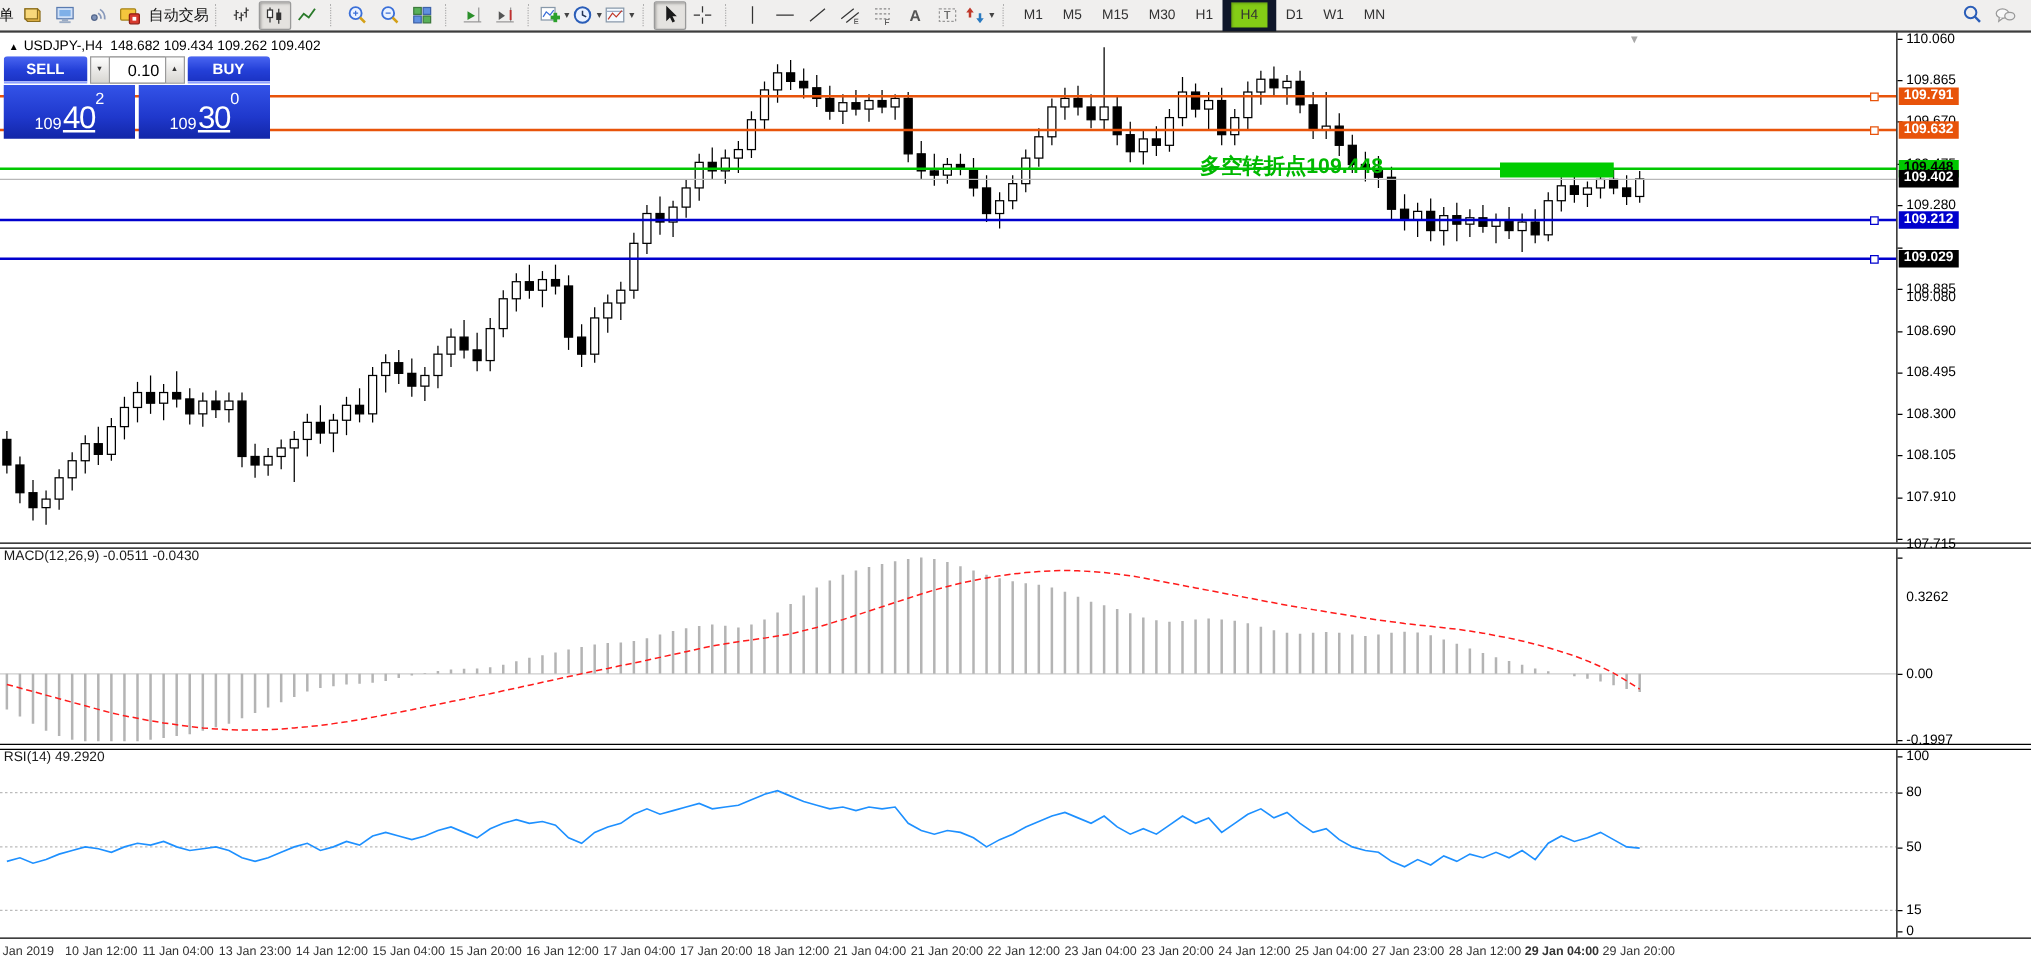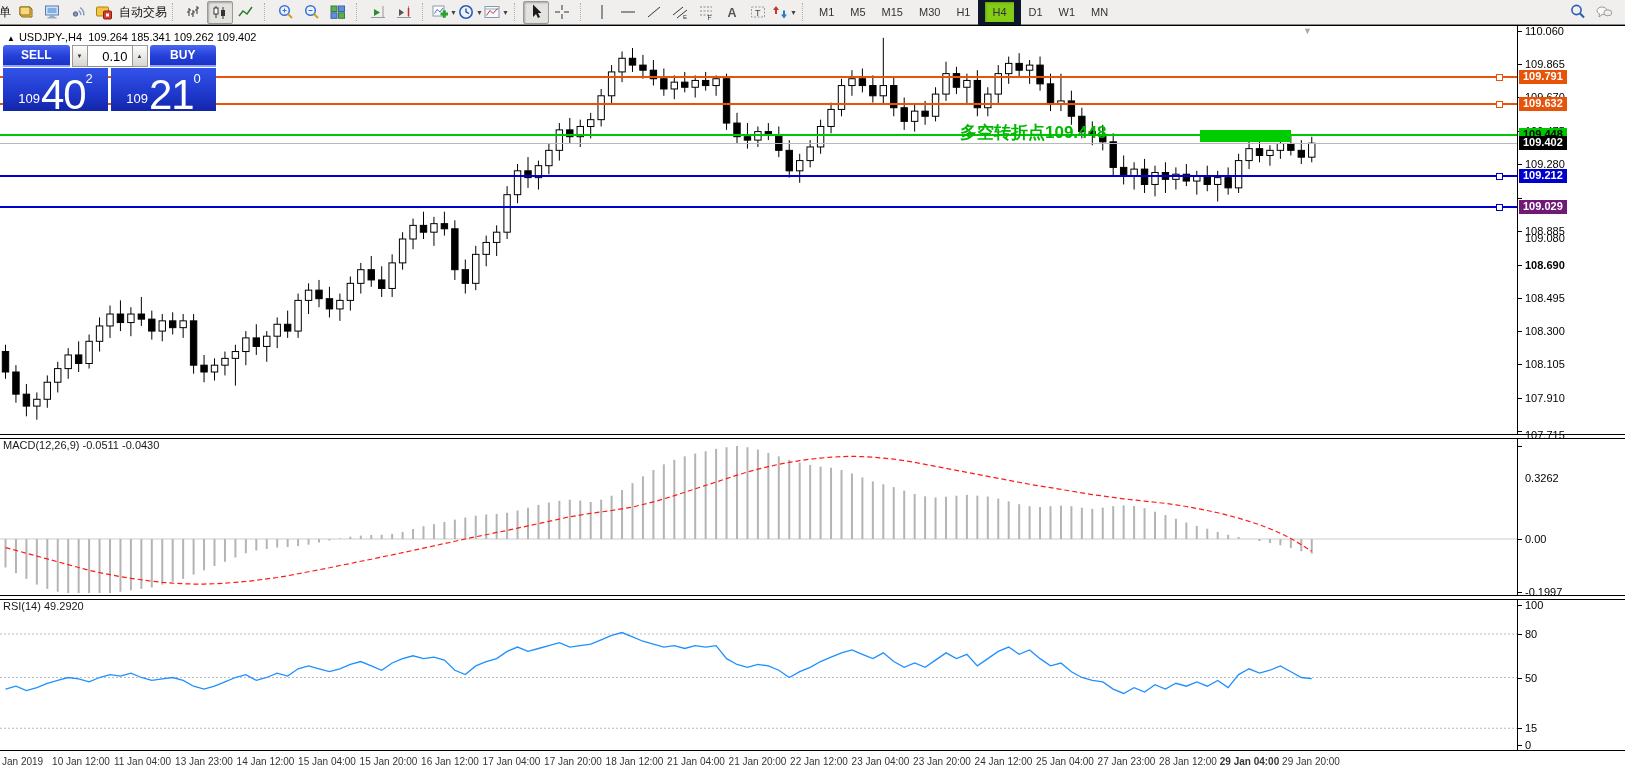--- a/index.html
+++ b/index.html
@@ -55,21 +55,21 @@
   .vol-wrap{flex:1;display:flex;margin:0 2px;}
   .vol-btn{width:14px;background:linear-gradient(#fdfdfd,#d8d6d2);border:1px solid #9a9a9a;
            font-size:6px;color:#333;display:flex;align-items:center;justify-content:center;}
   .vol-input{flex:1;width:40px;border:1px solid #8a8a8a;border-left:none;border-right:none;
              font-size:13px;text-align:right;padding:0 4px 0 0;font-family:"Liberation Sans",sans-serif;}
   #ocp-row2{display:flex;margin-top:1px;}
   .price-box{flex:1;height:37px;background:linear-gradient(#3353e8,#1f38cc 60%,#1226a8);color:#fff;
              display:flex;align-items:flex-end;justify-content:center;padding:2px 2px 4px 2px;}
   .price-box + .price-box{margin-left:3px;}
   .p-small{font-size:13px;line-height:13px;margin:0 1px 2px 0;}
-  .p-big{font-size:42px;line-height:25px;letter-spacing:-1px;}
+  .p-big{font-size:25px;line-height:25px;letter-spacing:-1px;text-decoration:underline;}
   .p-sup{font-size:13px;line-height:13px;align-self:flex-start;margin-top:2px;}
 </style>
 </head>
 <body>
 
 <div id="toolbar">
   <span class="partial-txt">单</span>
   <span id="tb-groups" style="display:flex;align-items:center;">
       <span class="tb-group">
         <span class="btn">
@@ -587,21 +587,21 @@
         <line x1="1280.3999999999999" y1="110.71000000000078" x2="1280.3999999999999" y2="132.875" stroke="#000" stroke-width="1"></line>
         <rect x="1277.1999999999998" y="117.52999999999942" width="6.4" height="6.820000000001059" fill="#fff" stroke="#000" stroke-width="1"></rect>
         <line x1="1290.85" y1="109.00499999999991" x2="1290.85" y2="129.46500000000069" stroke="#000" stroke-width="1"></line>
         <rect x="1287.6499999999999" y="117.52999999999942" width="6.4" height="6.820000000001059" fill="#000" stroke="#000" stroke-width="1"></rect>
         <line x1="1301.3" y1="114.12000000000009" x2="1301.3" y2="137.99000000000018" stroke="#000" stroke-width="1"></line>
         <rect x="1298.1" y="124.35000000000048" width="6.4" height="6.820000000001073" fill="#000" stroke="#000" stroke-width="1"></rect>
         <line x1="1311.75" y1="110.71000000000078" x2="1311.75" y2="136.28499999999931" stroke="#000" stroke-width="1"></line>
         <rect x="1308.55" y="117.18900000000022" width="6.4" height="13.98100000000133" fill="#fff" stroke="#000" stroke-width="1"></rect>
       </svg>
     <div id="symbol-line">
-      <span class="tri">▲</span><span>USDJPY-,H4</span>&nbsp;&nbsp;<span>109.264 185.341 109.262 109.402</span>
+      <span class="tri">▲</span><span>USDJPY-,H4</span>&nbsp;&nbsp;<span>148.682 109.434 109.262 109.402</span>
     </div>
     <div id="shift-marker">▼</div>
     <div id="annotation" style="color: rgb(0, 184, 0);">多空转折点109.448</div>
     <div id="hl-box" style="background: rgb(0, 204, 0);"></div>
 
     
     <div id="ocp">
       <div id="ocp-row1">
         <div class="oc-btn">SELL</div>
         <div class="vol-wrap">
@@ -612,21 +612,21 @@
         <div class="oc-btn">BUY</div>
       </div>
       <div id="ocp-row2">
         <div class="price-box">
           <span class="p-small">109</span>
           <span class="p-big">40</span>
           <span class="p-sup">2</span>
         </div>
         <div class="price-box">
           <span class="p-small">109</span>
-          <span class="p-big">21</span>
+          <span class="p-big">30</span>
           <span class="p-sup">0</span>
         </div>
       </div>
     </div>
   <div class="level-line" style="top: 49.8645px; height: 2px; background: rgb(232, 83, 10);"></div><div class="level-handle" style="left: 1496px; top: 47.8645px; border: 1px solid rgb(232, 83, 10);"></div><div class="level-line" style="top: 76.974px; height: 2px; background: rgb(232, 83, 10);"></div><div class="level-handle" style="left: 1496px; top: 74.974px; border: 1px solid rgb(232, 83, 10);"></div><div class="level-line" style="top: 108.346px; height: 2px; background: rgb(0, 200, 0);"></div><div class="level-line" style="top: 116.689px; height: 1px; background: rgb(184, 184, 184);"></div><div class="level-line" style="top: 148.584px; height: 2px; background: rgb(0, 0, 205);"></div><div class="level-handle" style="left: 1496px; top: 146.584px; border: 1px solid rgb(0, 0, 205);"></div><div class="level-line" style="top: 179.786px; height: 2px; background: rgb(0, 0, 205);"></div><div class="level-handle" style="left: 1496px; top: 177.786px; border: 1px solid rgb(0, 0, 205);"></div></div>
 
   <div class="split" style="top:408px;"></div>
 
   <div id="macd-panel">
     <svg id="macd-svg" width="1517" height="158">
@@ -779,37 +779,37 @@
   </div>
 
   <div id="axis-vline"></div>
   <div id="bottom-frame"></div>
   <div id="axis-col">
       <div class="price-tag" style="top: 50.8645px; background: rgb(232, 83, 10); color: rgb(255, 255, 255);">109.791</div>
       <div class="price-tag" style="top: 77.974px; background: rgb(232, 83, 10); color: rgb(255, 255, 255);">109.632</div>
       <div class="price-tag" style="top: 109.346px; background: rgb(0, 200, 0); color: rgb(0, 0, 0);">109.448</div>
       <div class="price-tag" style="top: 117.189px; background: rgb(0, 0, 0); color: rgb(255, 255, 255);">109.402</div>
       <div class="price-tag" style="top: 149.584px; background: rgb(0, 0, 205); color: rgb(255, 255, 255);">109.212</div>
-      <div class="price-tag" style="top: 180.786px; background: #701a75; color: rgb(255, 255, 255);">109.029</div>
+      <div class="price-tag" style="top: 180.786px; background: #000000; color: rgb(255, 255, 255);">109.029</div>
       <div class="ax-tick" style="top: 5px;"></div>
       <div class="ax-lbl" style="top: 5px;">110.060</div>
       <div class="ax-tick" style="top: 38.2475px;"></div>
       <div class="ax-lbl" style="top: 38.2475px;">109.865</div>
       <div class="ax-tick" style="top: 71.495px;"></div>
       <div class="ax-lbl" style="top: 71.495px;">109.670</div>
       <div class="ax-tick" style="top: 104.743px;"></div>
       <div class="ax-lbl" style="top: 104.743px;">109.475</div>
       <div class="ax-tick" style="top: 137.99px;"></div>
       <div class="ax-lbl" style="top: 137.99px;">109.280</div>
       <div class="ax-tick" style="top: 172.09px;"></div>
       <div class="ax-lbl" style="top: 172.09px; margin-top: 40px;">109.080</div>
       <div class="ax-tick" style="top: 205.337px;"></div>
       <div class="ax-lbl" style="top: 205.337px;">108.885</div>
       <div class="ax-tick" style="top: 238.585px;"></div>
-      <div class="ax-lbl" style="top: 238.585px; font-weight: bold;">108.690</div>
+      <div class="ax-lbl" style="top: 238.585px;">108.690</div>
       <div class="ax-tick" style="top: 271.832px;"></div>
       <div class="ax-lbl" style="top: 271.832px;">108.495</div>
       <div class="ax-tick" style="top: 305.08px;"></div>
       <div class="ax-lbl" style="top: 305.08px;">108.300</div>
       <div class="ax-tick" style="top: 338.327px;"></div>
       <div class="ax-lbl" style="top: 338.327px;">108.105</div>
       <div class="ax-tick" style="top: 371.575px;"></div>
       <div class="ax-lbl" style="top: 371.575px;">107.910</div>
       <div class="ax-tick" style="top: 404.822px;"></div>
       <div class="ax-lbl" style="top: 409px;">107.715</div>

